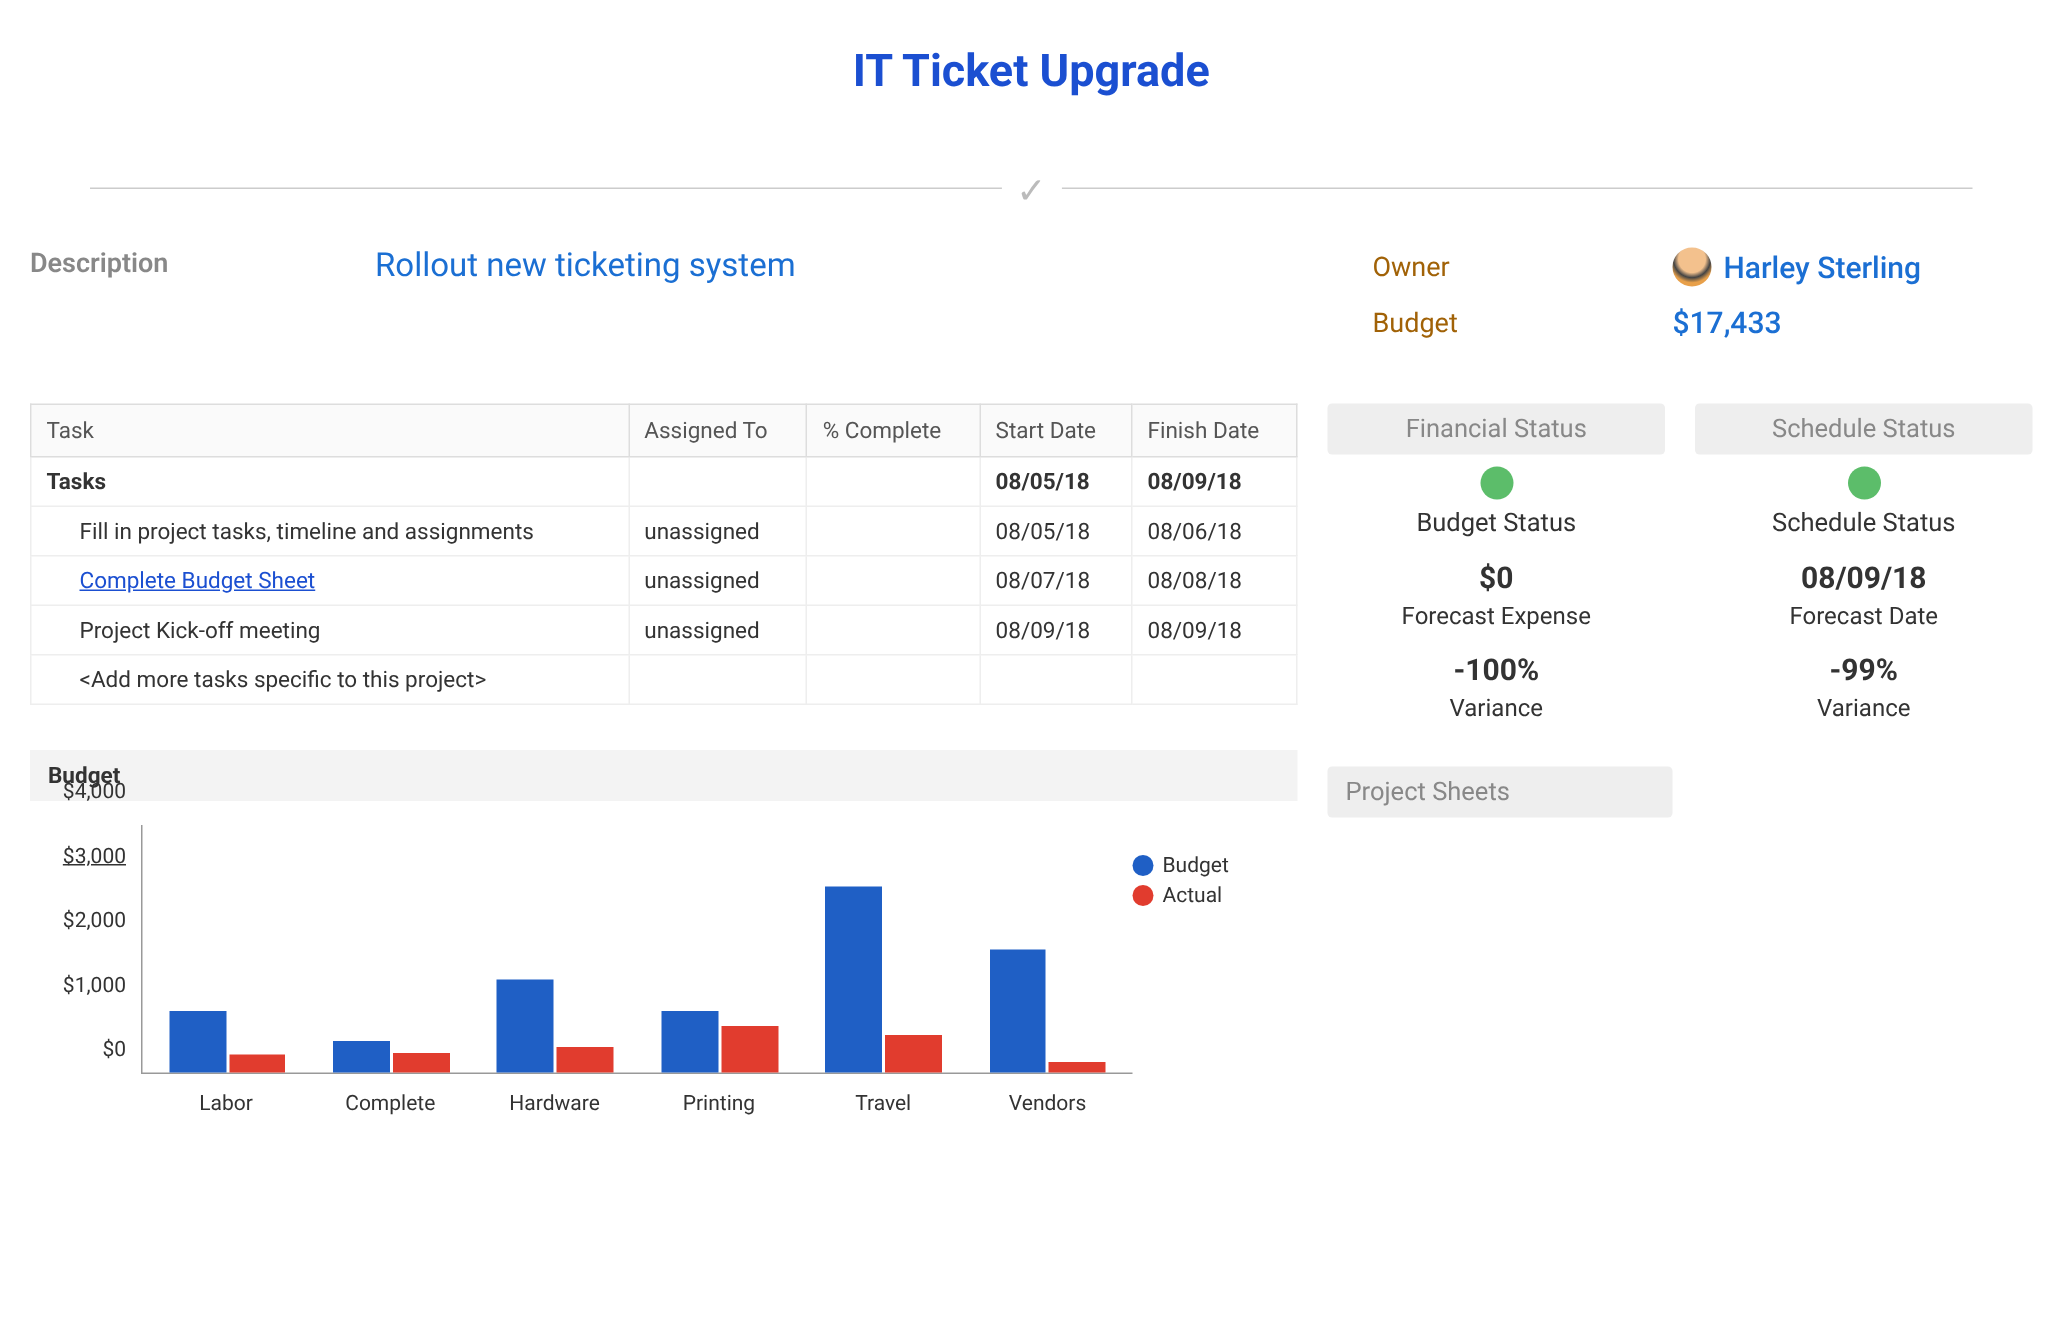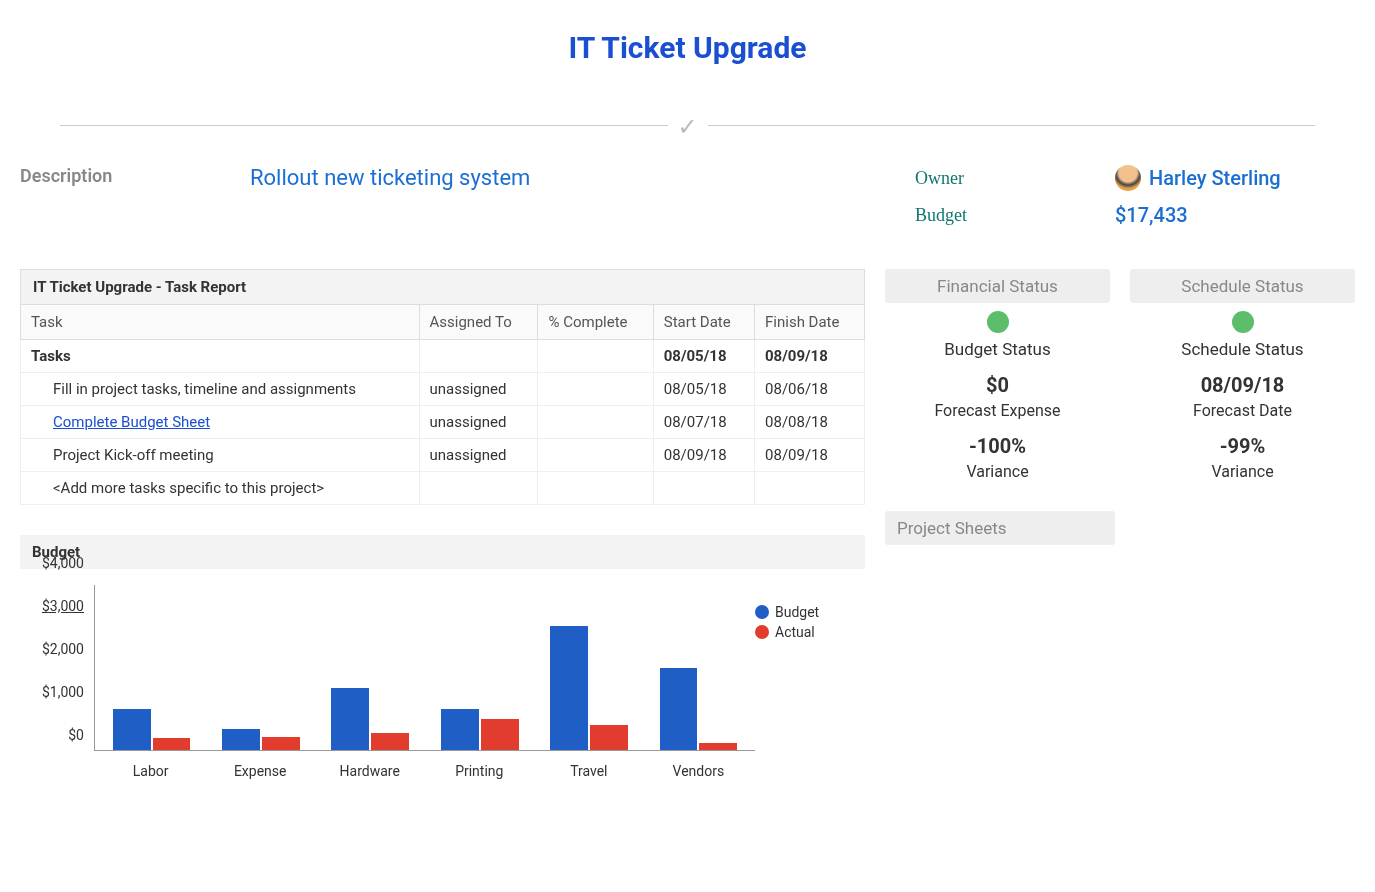--- a/index.html
+++ b/index.html
@@ -65,24 +65,23 @@
   }
   .meta-block {
     width: 440px;
   }
   .meta-row {
     display: flex;
     margin-bottom: 12px;
     align-items: center;
   }
   .meta-label {
-    color: #0f766e;
+    color: #a16207;
     font-size: 18px;
     width: 200px;
-    font-family: Liberation Serif, serif;
   }
   .meta-value {
     color: #1b6fd3;
     font-size: 20px;
     font-weight: 500;
     display: flex;
     align-items: center;
     gap: 8px;
   }
   .avatar {
@@ -272,21 +271,20 @@
     </div>
     <div class="meta-row">
       <div class="meta-label">Budget</div>
       <div class="meta-value">$17,433</div>
     </div>
   </div>
 </div>
 
 <div class="main-grid">
   <div class="left-col">
-    <div class="section-title">IT Ticket Upgrade - Task Report</div>
     <table class="task-table">
       <thead>
         <tr>
           <th>Task</th>
           <th>Assigned To</th>
           <th>% Complete</th>
           <th>Start Date</th>
           <th>Finish Date</th>
         </tr>
       </thead>
@@ -361,21 +359,21 @@
                 <div class="bar budget" style="background: rgb(31, 95, 197); height: 75%;"></div>
                 <div class="bar actual" style="background: rgb(225, 60, 46); height: 15%;"></div>
               </div>
               <div class="group">
                 <div class="bar budget" style="background: rgb(31, 95, 197); height: 50%;"></div>
                 <div class="bar actual" style="background: rgb(225, 60, 46); height: 4.5%;"></div>
               </div>
             </div>
           <div class="xlabels" id="xlabels">
               <div class="xlab">Labor</div>
-              <div class="xlab">Expense</div>
+              <div class="xlab">Complete</div>
               <div class="xlab">Hardware</div>
               <div class="xlab">Printing</div>
               <div class="xlab">Travel</div>
               <div class="xlab">Vendors</div>
             </div>
         </div>
         <div class="legend" id="legend">
             <div class="legend-row">
               <span class="legend-dot" style="background: rgb(31, 95, 197);"></span>
               <span>Budget</span>

